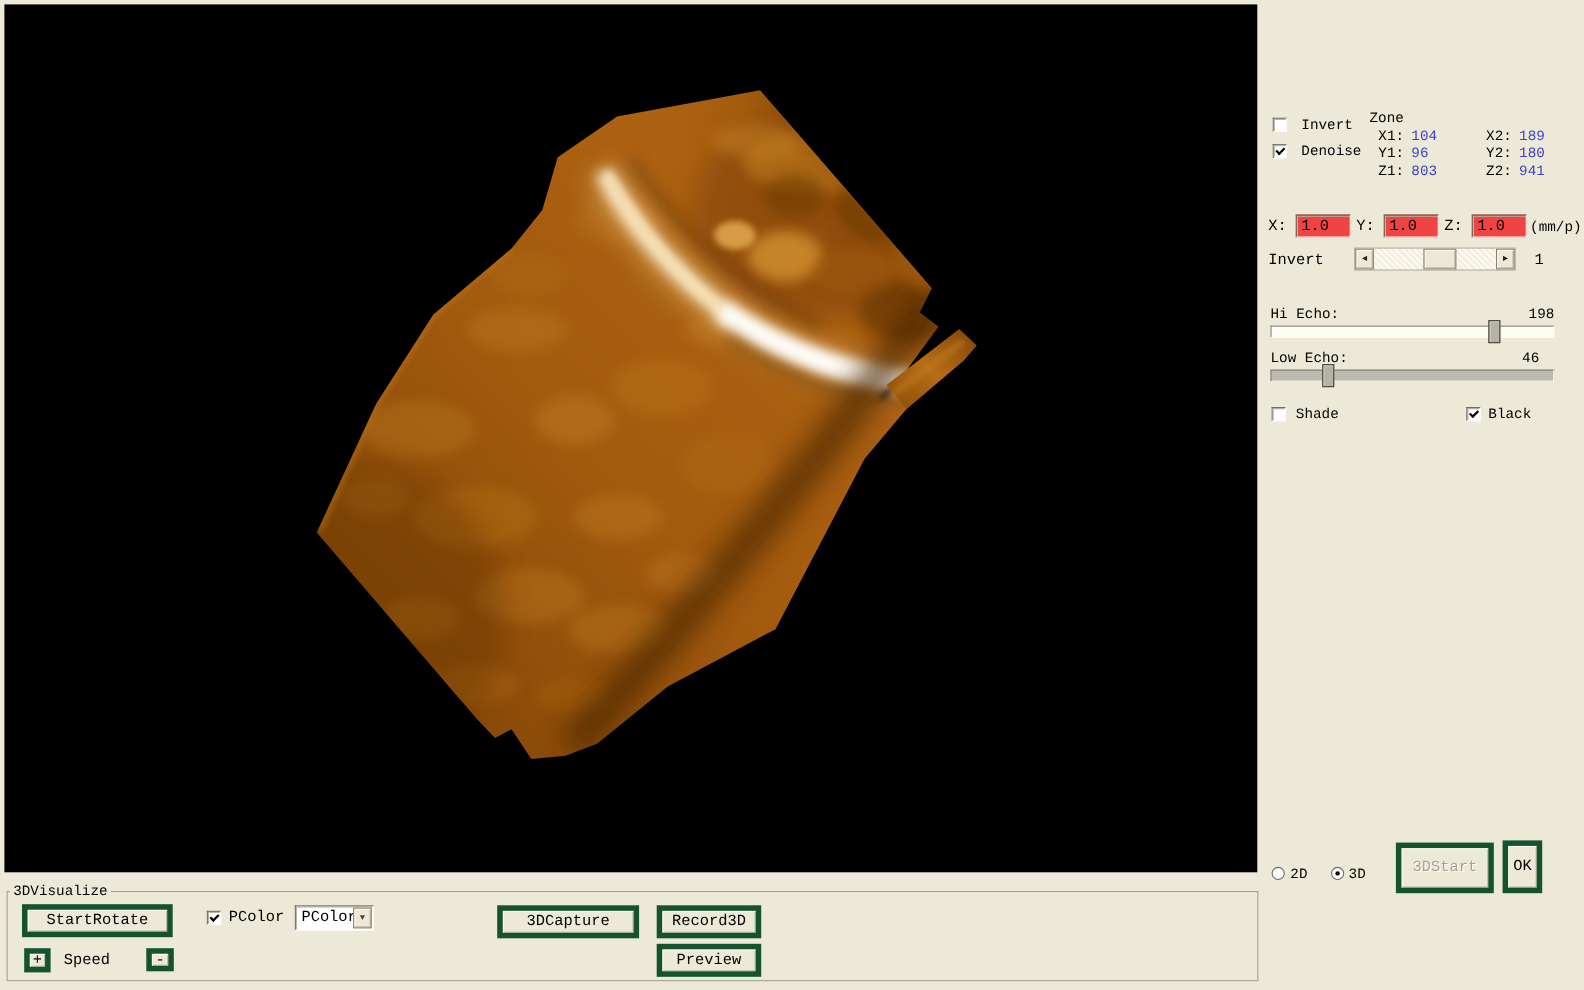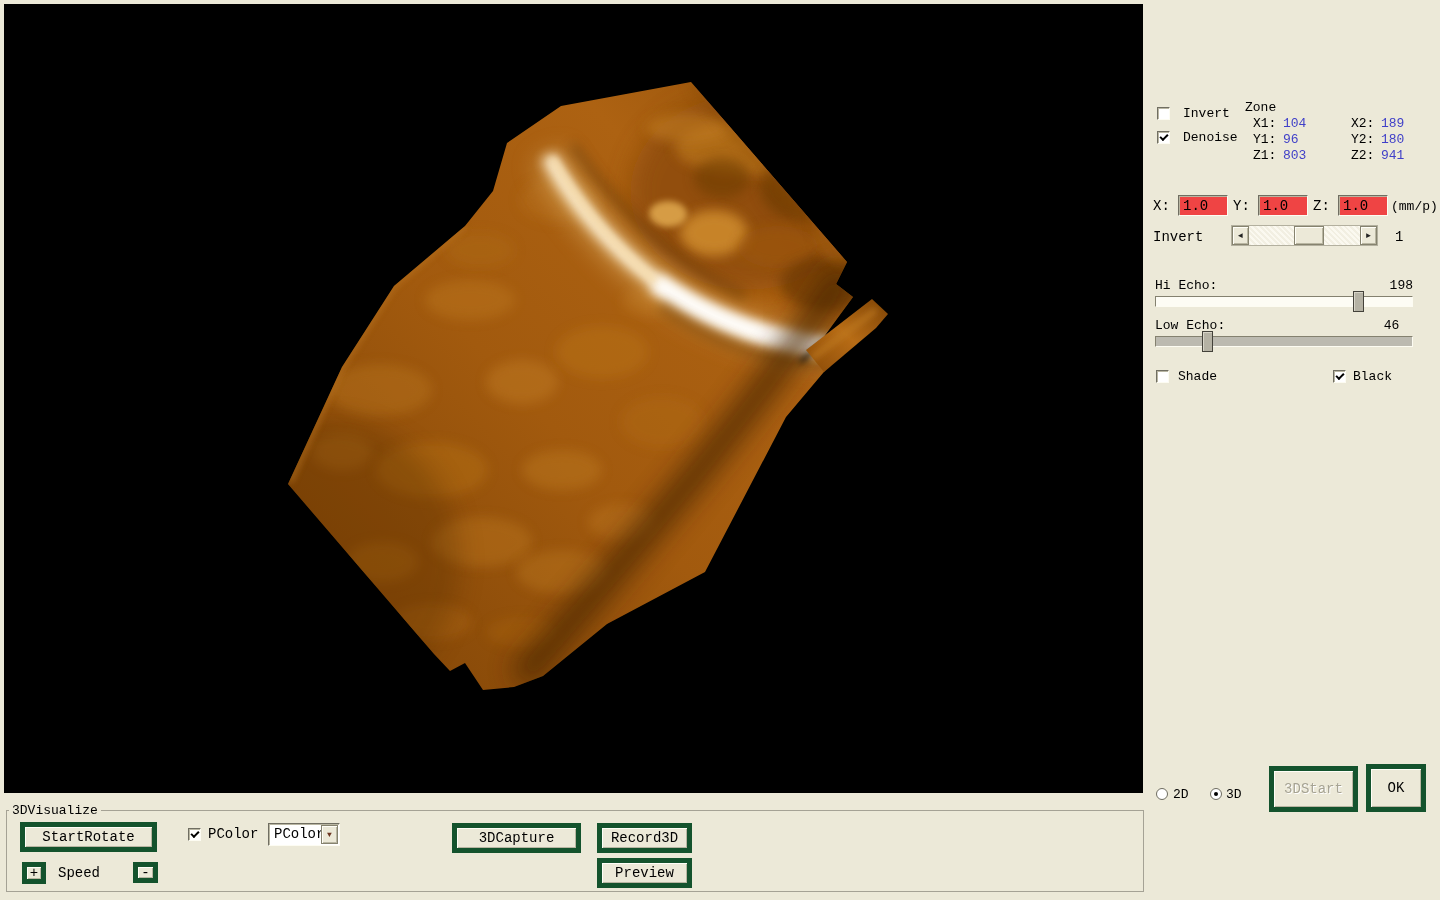--- a/index.html
+++ b/index.html
@@ -195,21 +195,21 @@
   <span class="lbl" style="left:1178px;top:369px;">Shade</span>
   <span class="cb on" style="left:1333px;top:370px;"></span>
   <span class="lbl" style="left:1353px;top:369px;">Black</span>
 
   <span class="radio" style="left:1156px;top:788px;"></span>
   <span class="lbl" style="left:1173px;top:787px;">2D</span>
   <span class="radio on" style="left:1210px;top:788px;"></span>
   <span class="lbl" style="left:1226px;top:787px;">3D</span>
 
   <button class="btn disabled" style="left:1269px;top:766px;width:89px;height:46px;" disabled="">3DStart</button>
-  <button class="btn" style="left:1366px;top:764px;width:60px;height:48px;">OK</button>
+  <button class="btn" style="left:1366px;top:764px;width:36px;height:48px;">OK</button>
 
   <div class="gb" style="left:6px;top:810px;width:1136px;height:80px;">
     <span class="gb-label">3DVisualize</span>
   </div>
 
   <button class="btn" style="left:20px;top:822px;width:137px;height:30px;">StartRotate</button>
 
   <span class="cb on" style="left:188px;top:828px;"></span>
   <span class="lbl f14" style="left:208px;top:827px;">PColor</span>
 

